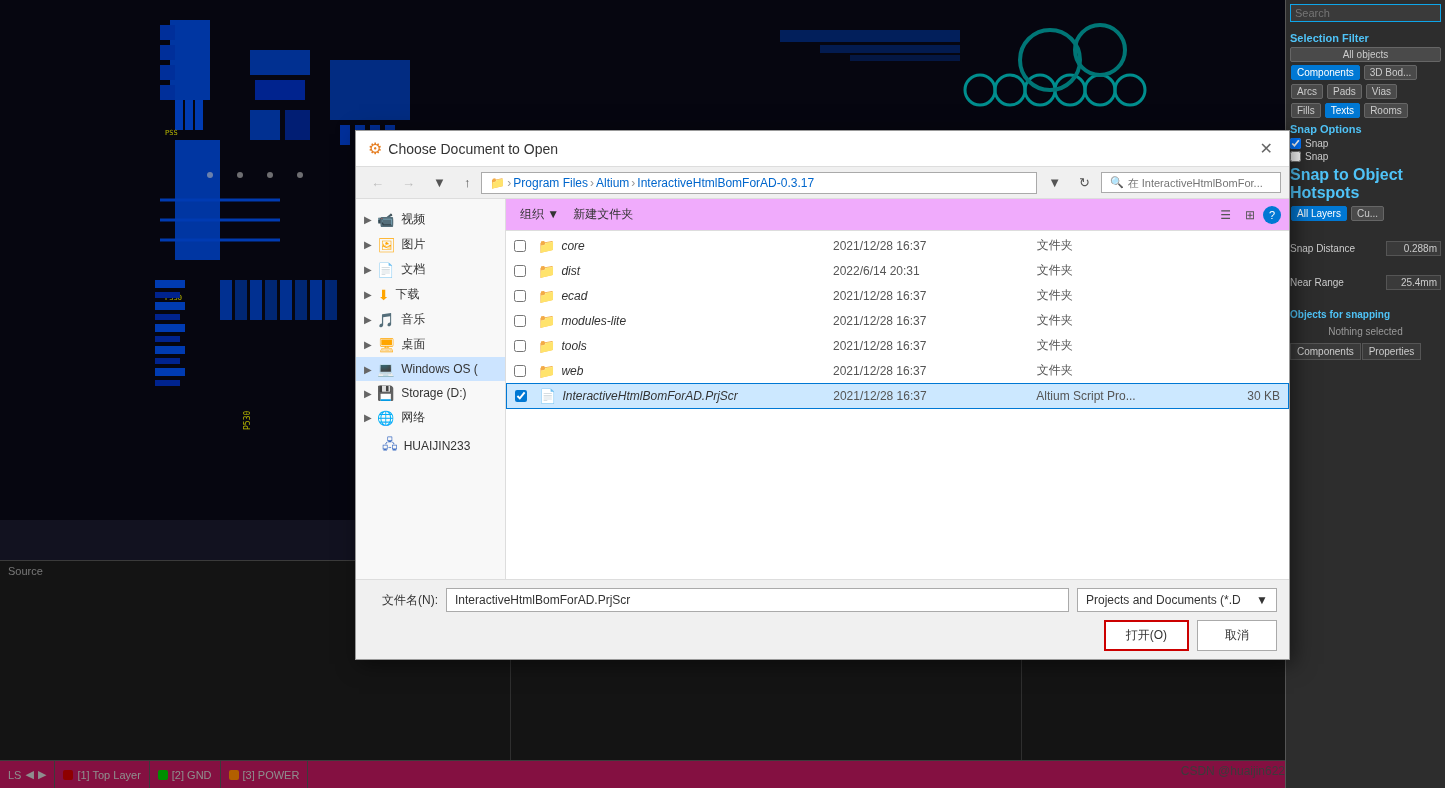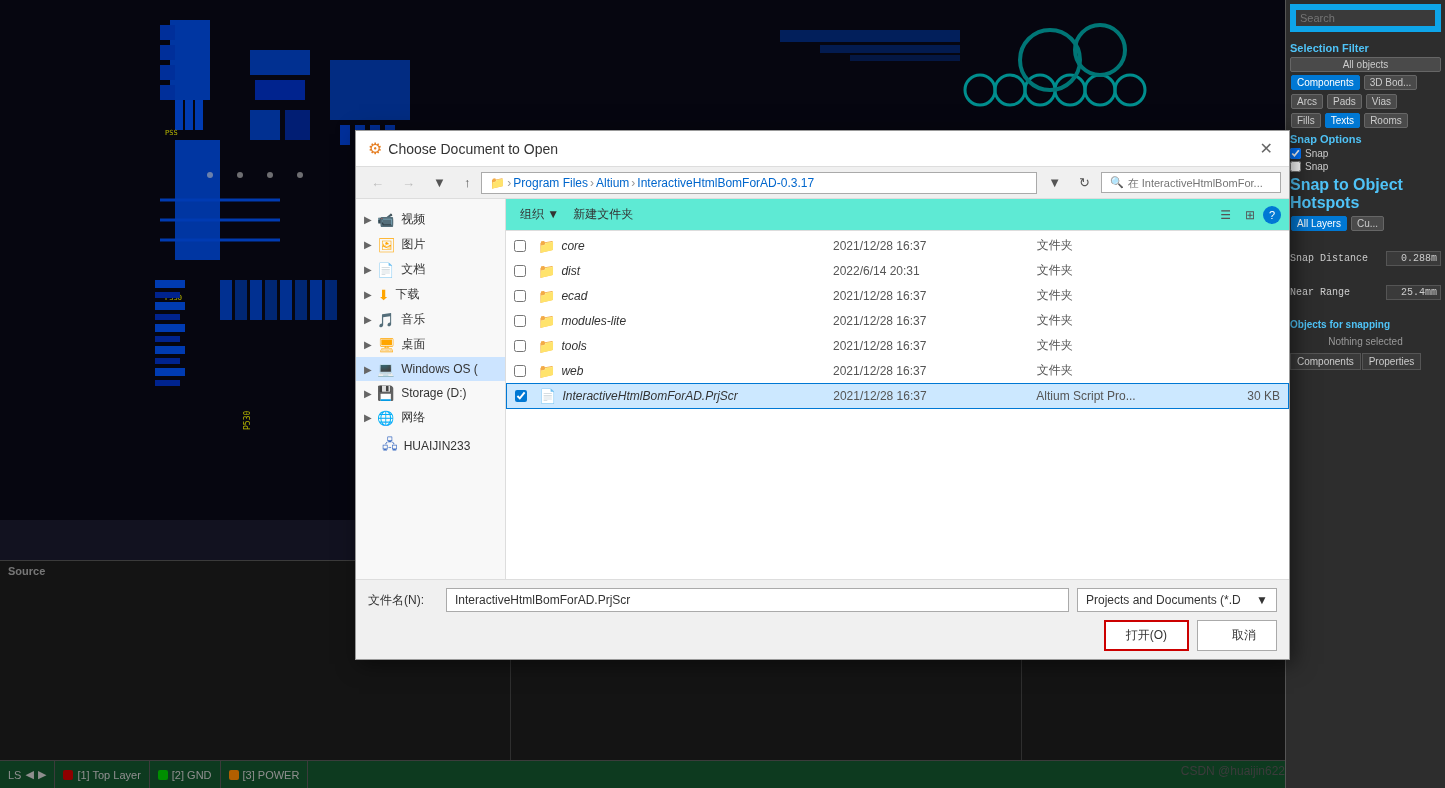--- a/index.html
+++ b/index.html
@@ -30,21 +30,21 @@
       width: 160px;
       height: 788px;
       background: #2d2d2d;
       border-left: 1px solid #555;
       padding: 4px;
       color: #ccc;
       font-size: 11px;
     }
     .right-panel .search-bar {
       background: #3a3a3a;
-      border: 6px solid #0ea5e9;
+      border: 1px solid #0ea5e9;
       color: #ccc;
       width: 100%;
       padding: 2px 4px;
       margin-bottom: 6px;
       font-size: 11px;
     }
     .section-title {
       color: #4fc3f7;
       font-size: 11px;
       margin: 4px 0 3px;
@@ -88,21 +88,20 @@
     .snap-option-row input[type=checkbox] {
       width: 11px; height: 11px;
     }
     .snap-label { color: #ccc; font-size: 10px; }
     .snap-dist-row {
       display: flex;
       justify-content: space-between;
       align-items: center;
       margin: 19px 0;
       font-size: 10px;
-      font-family: Liberation Mono, monospace;
     }
     .snap-dist-val {
       background: #3a3a3a;
       border: 1px solid #555;
       color: #ccc;
       padding: 1px 3px;
       font-size: 10px;
       width: 55px;
       text-align: right;
     }
@@ -149,21 +148,21 @@
       cursor: pointer;
     }
 
     
     .status-bar {
       position: absolute;
       bottom: 0;
       left: 0;
       width: 1285px;
       height: 28px;
-      background: #14532d;
+      background: #be185d;
       border-top: 1px solid #555;
       display: flex;
       align-items: center;
       gap: 0;
       color: #ccc;
       font-size: 11px;
     }
     .status-item {
       padding: 0 8px;
       border-right: 1px solid #555;
@@ -193,21 +192,21 @@
     .msg-col {
       flex: 1;
       padding: 4px 8px;
       border-right: 1px solid #444;
       color: #888;
       font-size: 11px;
       display: flex;
       align-items: flex-start;
     }
     .msg-col-header {
-      font-weight: bold;
+      font-weight: normal;
       color: #aaa;
     }
 
     
     .watermark {
       position: absolute;
       bottom: 10px;
       right: 160px;
       color: #555;
       font-size: 12px;
@@ -352,21 +351,21 @@
 
     
     .file-list-area {
       flex: 1;
       display: flex;
       flex-direction: column;
     }
 
     
     .file-list-toolbar {
-      background: #5eead4;
+      background: #f0abfc;
       border-bottom: 1px solid #ddd;
       padding: 4px 8px;
       display: flex;
       align-items: center;
       justify-content: space-between;
     }
     .organize-btn {
       background: none;
       border: none;
       padding: 3px 6px;
@@ -464,20 +463,21 @@
     }
     .filename-row {
       display: flex;
       align-items: center;
       gap: 8px;
     }
     .filename-label {
       color: #333;
       font-size: 12px;
       width: 70px;
+      text-align: right;
     }
     .filename-input {
       flex: 1;
       background: white;
       border: 1px solid #aaa;
       padding: 4px 8px;
       font-size: 12px;
       color: #333;
     }
     .filetype-select {
@@ -506,21 +506,20 @@
       min-width: 80px;
     }
     .cancel-btn {
       background: white;
       border: 1px solid #aaa;
       padding: 5px 20px;
       font-size: 12px;
       color: #333;
       cursor: pointer;
       min-width: 80px;
-      text-align: right;
     }
 
     
     .pcb-circuit {
       position: absolute;
       left: 0; top: 0;
       width: 100%;
       height: 100%;
       pointer-events: none;
     }

